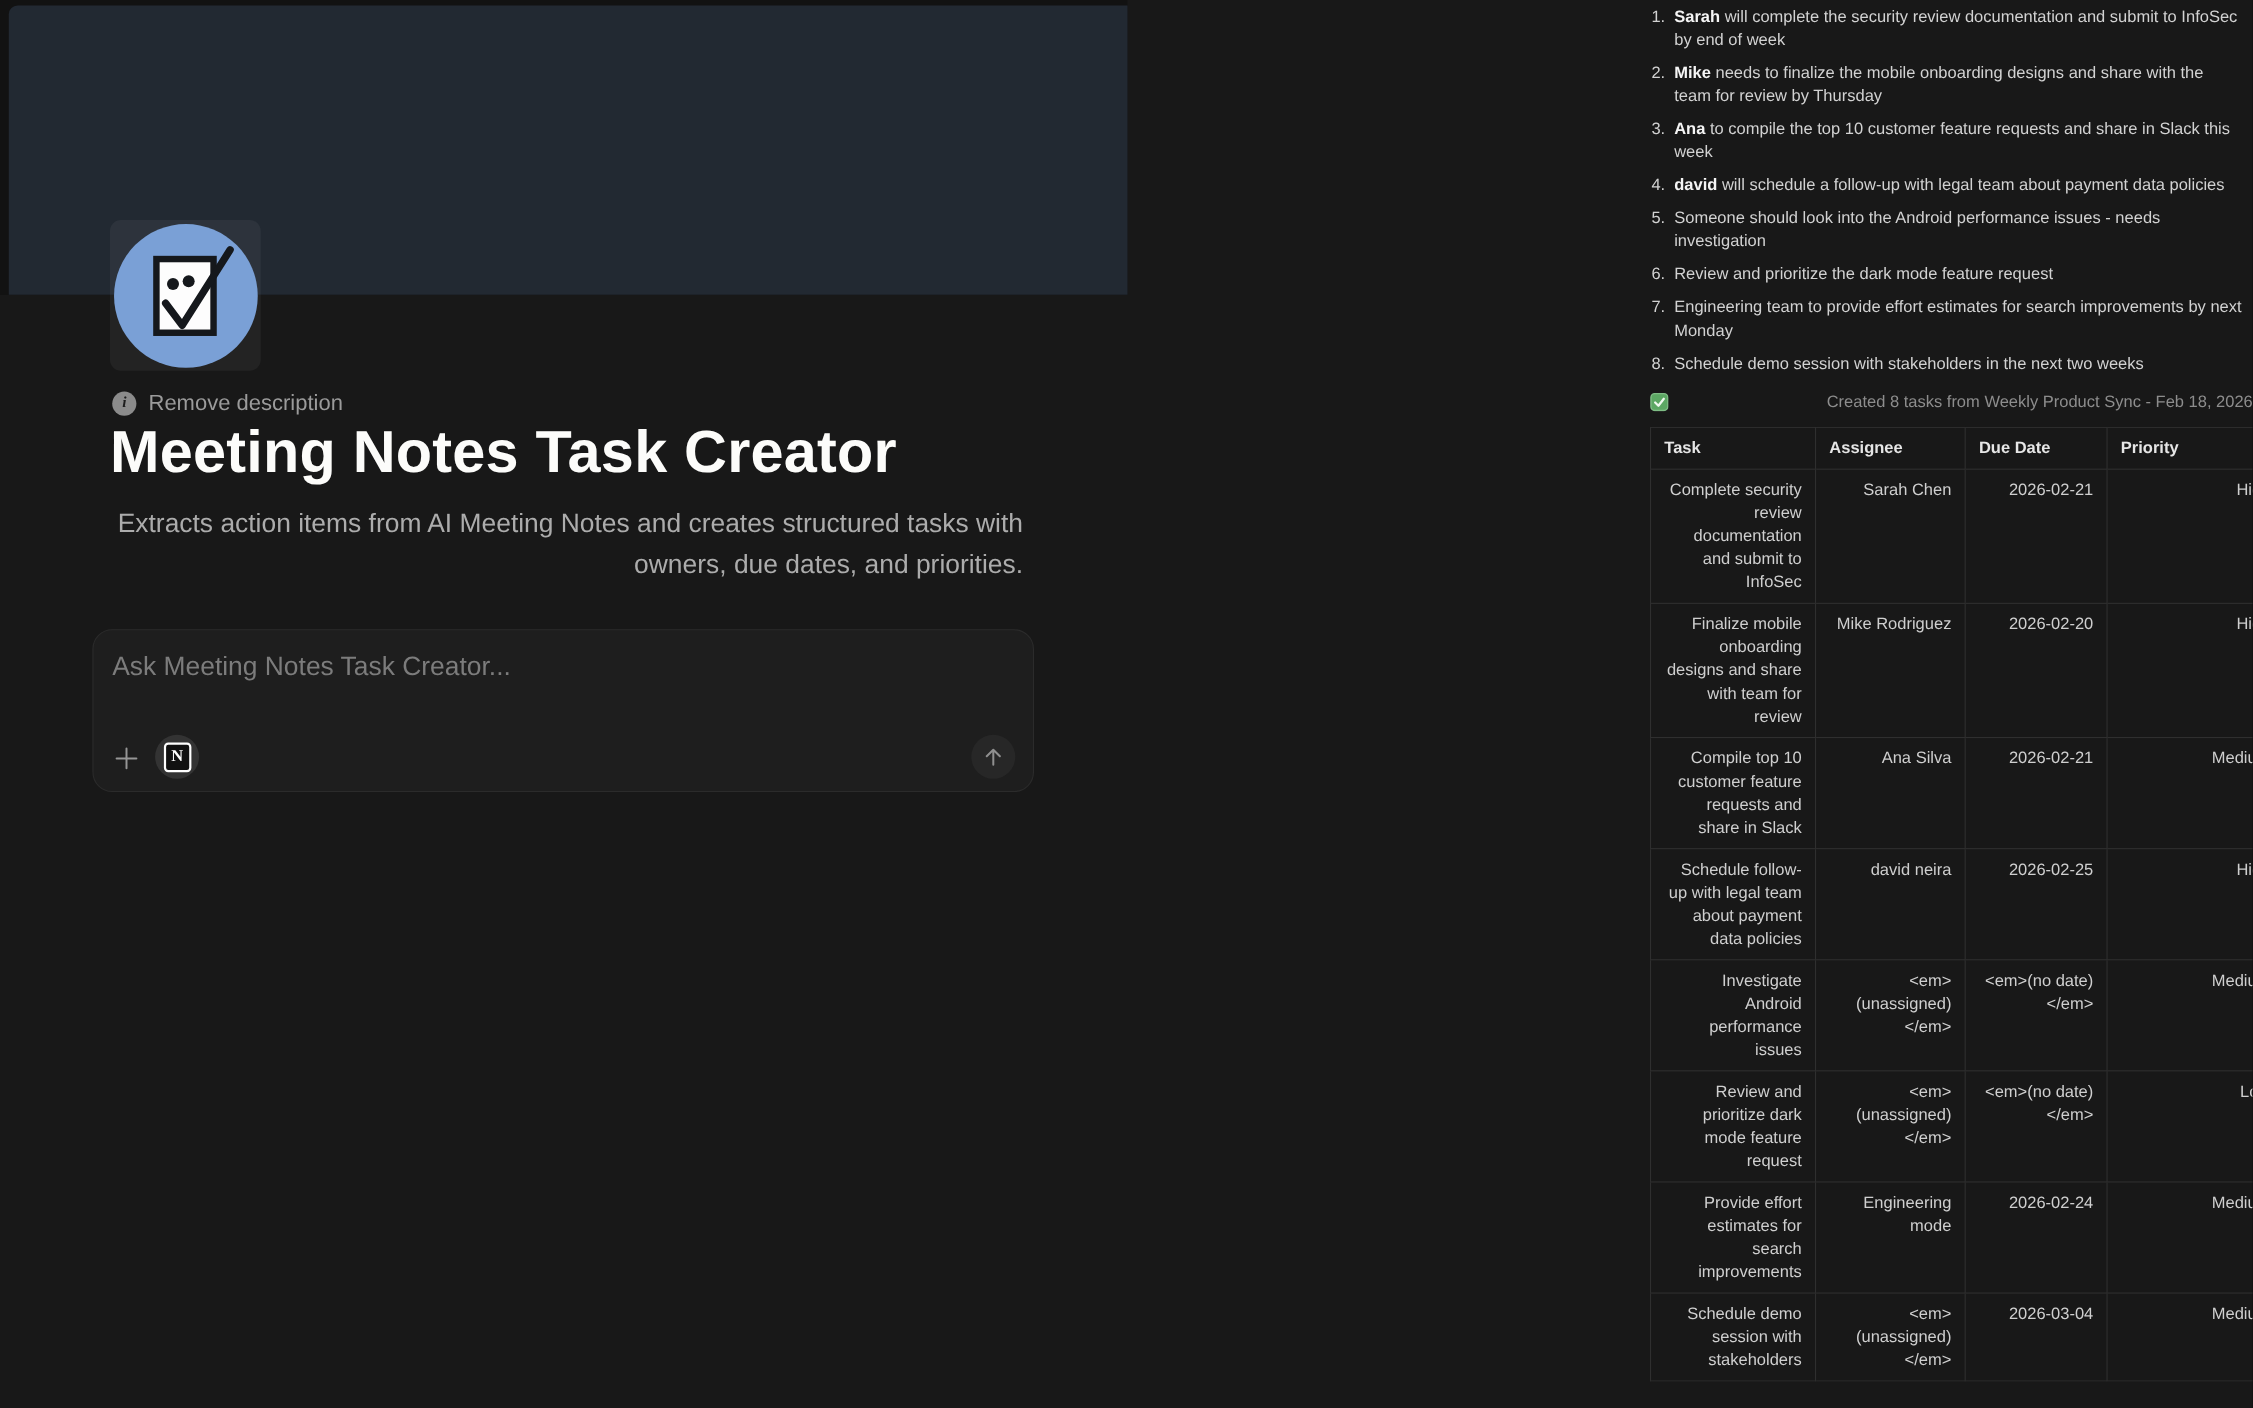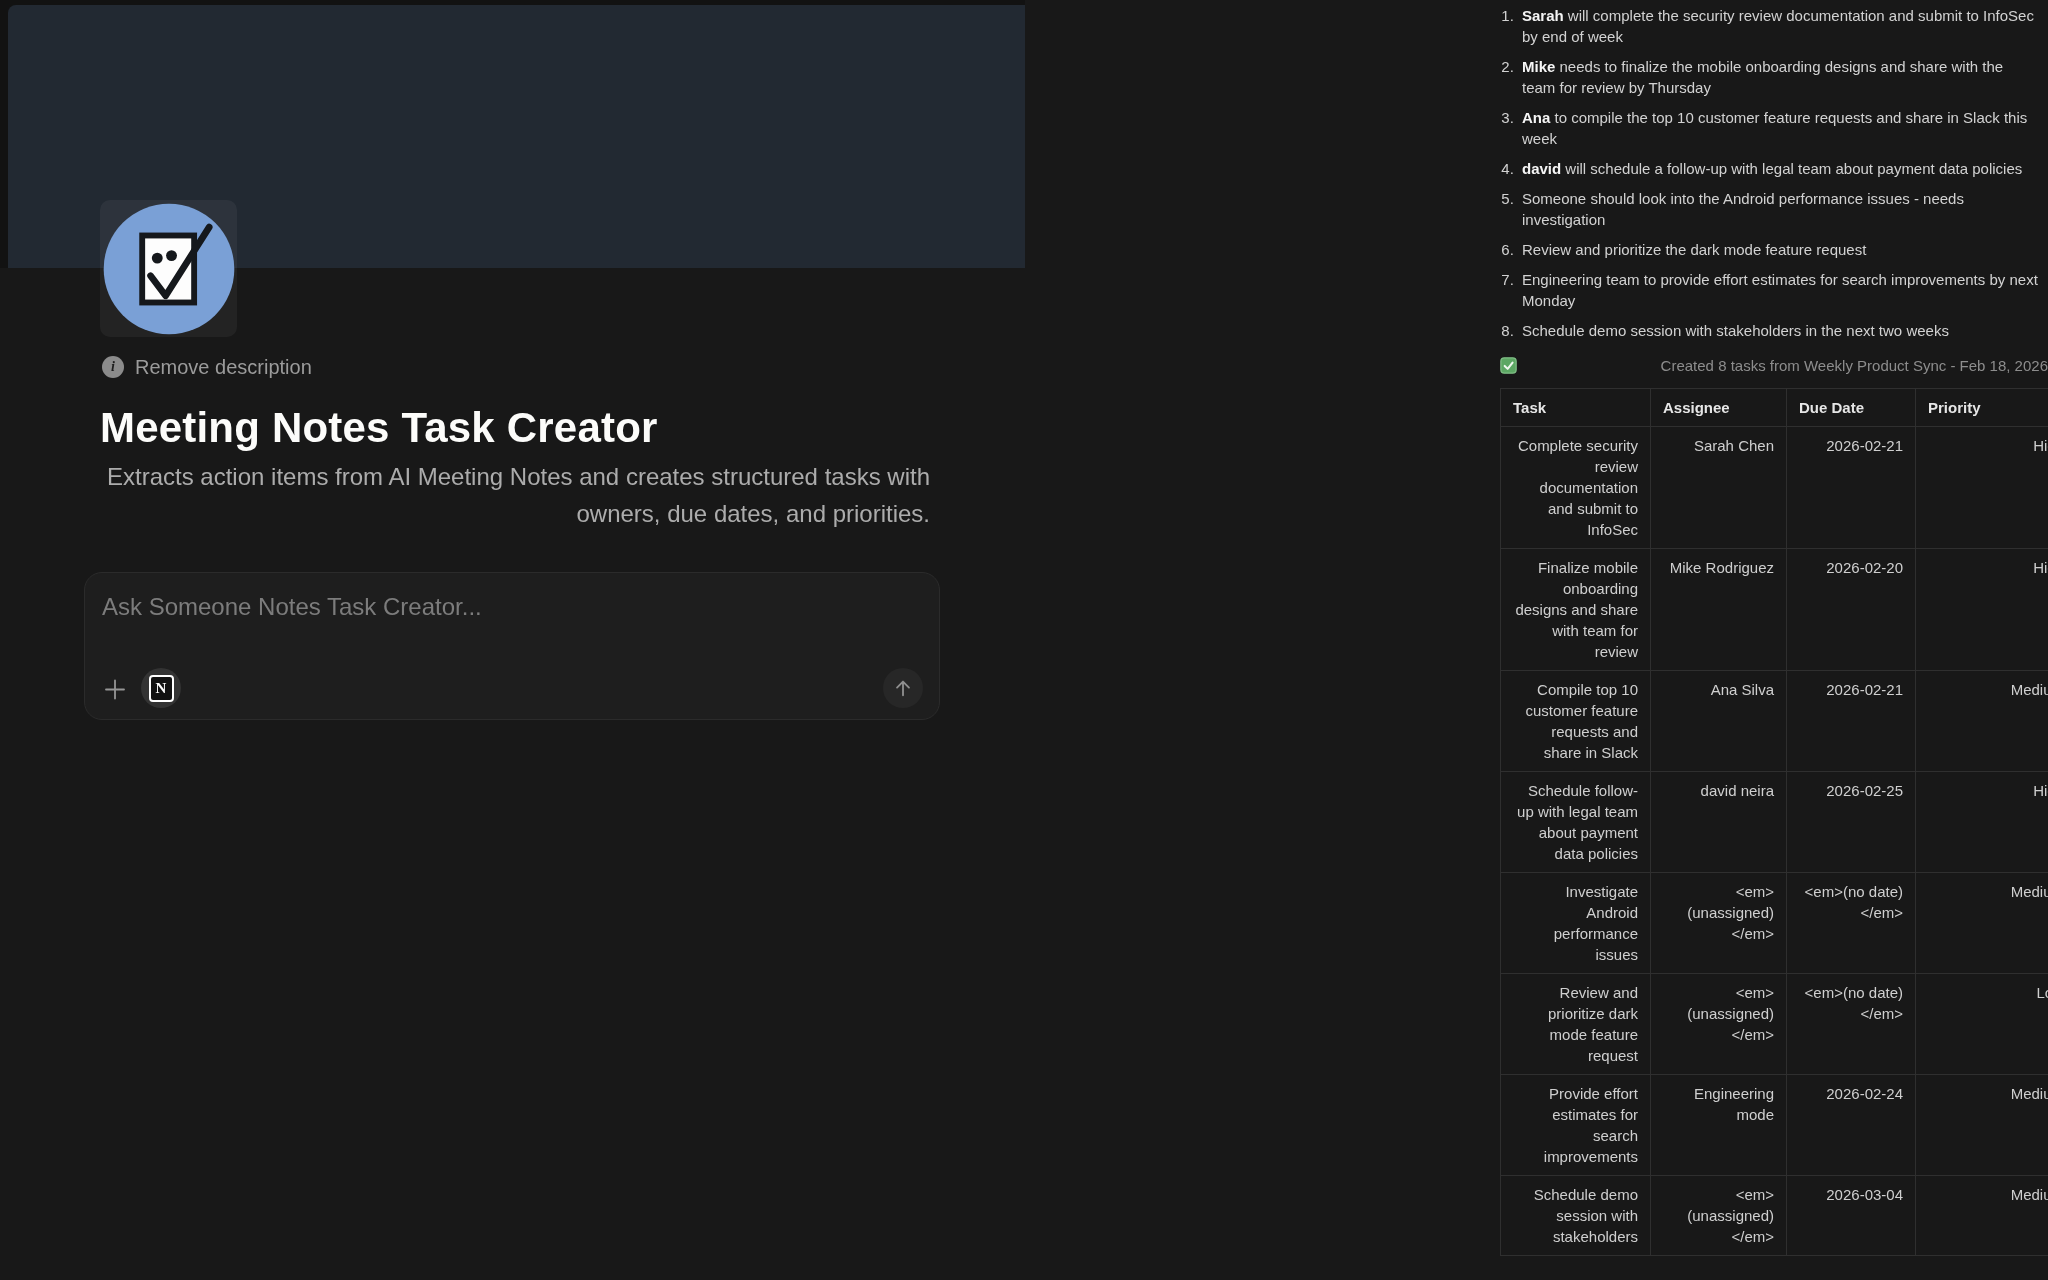--- a/index.html
+++ b/index.html
@@ -25,22 +25,22 @@
     background:transparent; border:none; padding:2px 8px 2px 4px;
     font-family:inherit; font-size:20px; color:#9b9b9b; cursor:pointer; border-radius:6px;
   }
   .info-dot {
     width:22px; height:22px; border-radius:50%; background:#8b8b8b; color:#1d1d1d;
     display:inline-flex; align-items:center; justify-content:center;
     font-size:14px; font-weight:bold; font-family:"Liberation Serif",serif; font-style:italic;
   }
   
   .title {
-    position:absolute; left:100px; top:404px; margin:0;
-    font-size:42px; font-weight:700; color:#fcfcfa; letter-spacing:0.2px;
+    position:absolute; left:100px; top:380px; margin:0;
+    font-size:54px; font-weight:700; color:#fcfcfa; letter-spacing:0.2px;
   }
   .desc {
     position:absolute; left:100px; top:458px; margin:0; width:830px;
     font-size:24px; line-height:37px; color:#acacac; font-weight:400;text-align:right;
   }
   
   .composer {
     position:absolute; left:84px; top:572px; width:856px; height:148px;
     background:#1e1e1e; border:1px solid #2b2b2b; border-radius:18px; box-sizing:border-box;
   }
@@ -112,21 +112,21 @@
 
   <button class="remove-desc">
     <span class="info-dot">i</span>
     <span>Remove description</span>
   </button>
 
   <h1 class="title">Meeting Notes Task Creator</h1>
   <p class="desc">Extracts action items from AI Meeting Notes and creates structured tasks with owners, due dates, and priorities.</p>
 
   <div class="composer">
-    <div class="composer-input">Ask Someone Notes Task Creator...</div>
+    <div class="composer-input">Ask Meeting Notes Task Creator...</div>
     <button class="plus-btn">
       <svg width="27" height="27" viewBox="0 0 24 24">
         <path d="M12 3v18M3 12h18" stroke="#969696" stroke-width="1.8" stroke-linecap="round"></path>
       </svg>
     </button>
     <button class="notion-btn">
       <span class="notion-logo">N</span>
     </button>
     <button class="send-btn">
       <svg width="22" height="22" viewBox="0 0 24 24">

